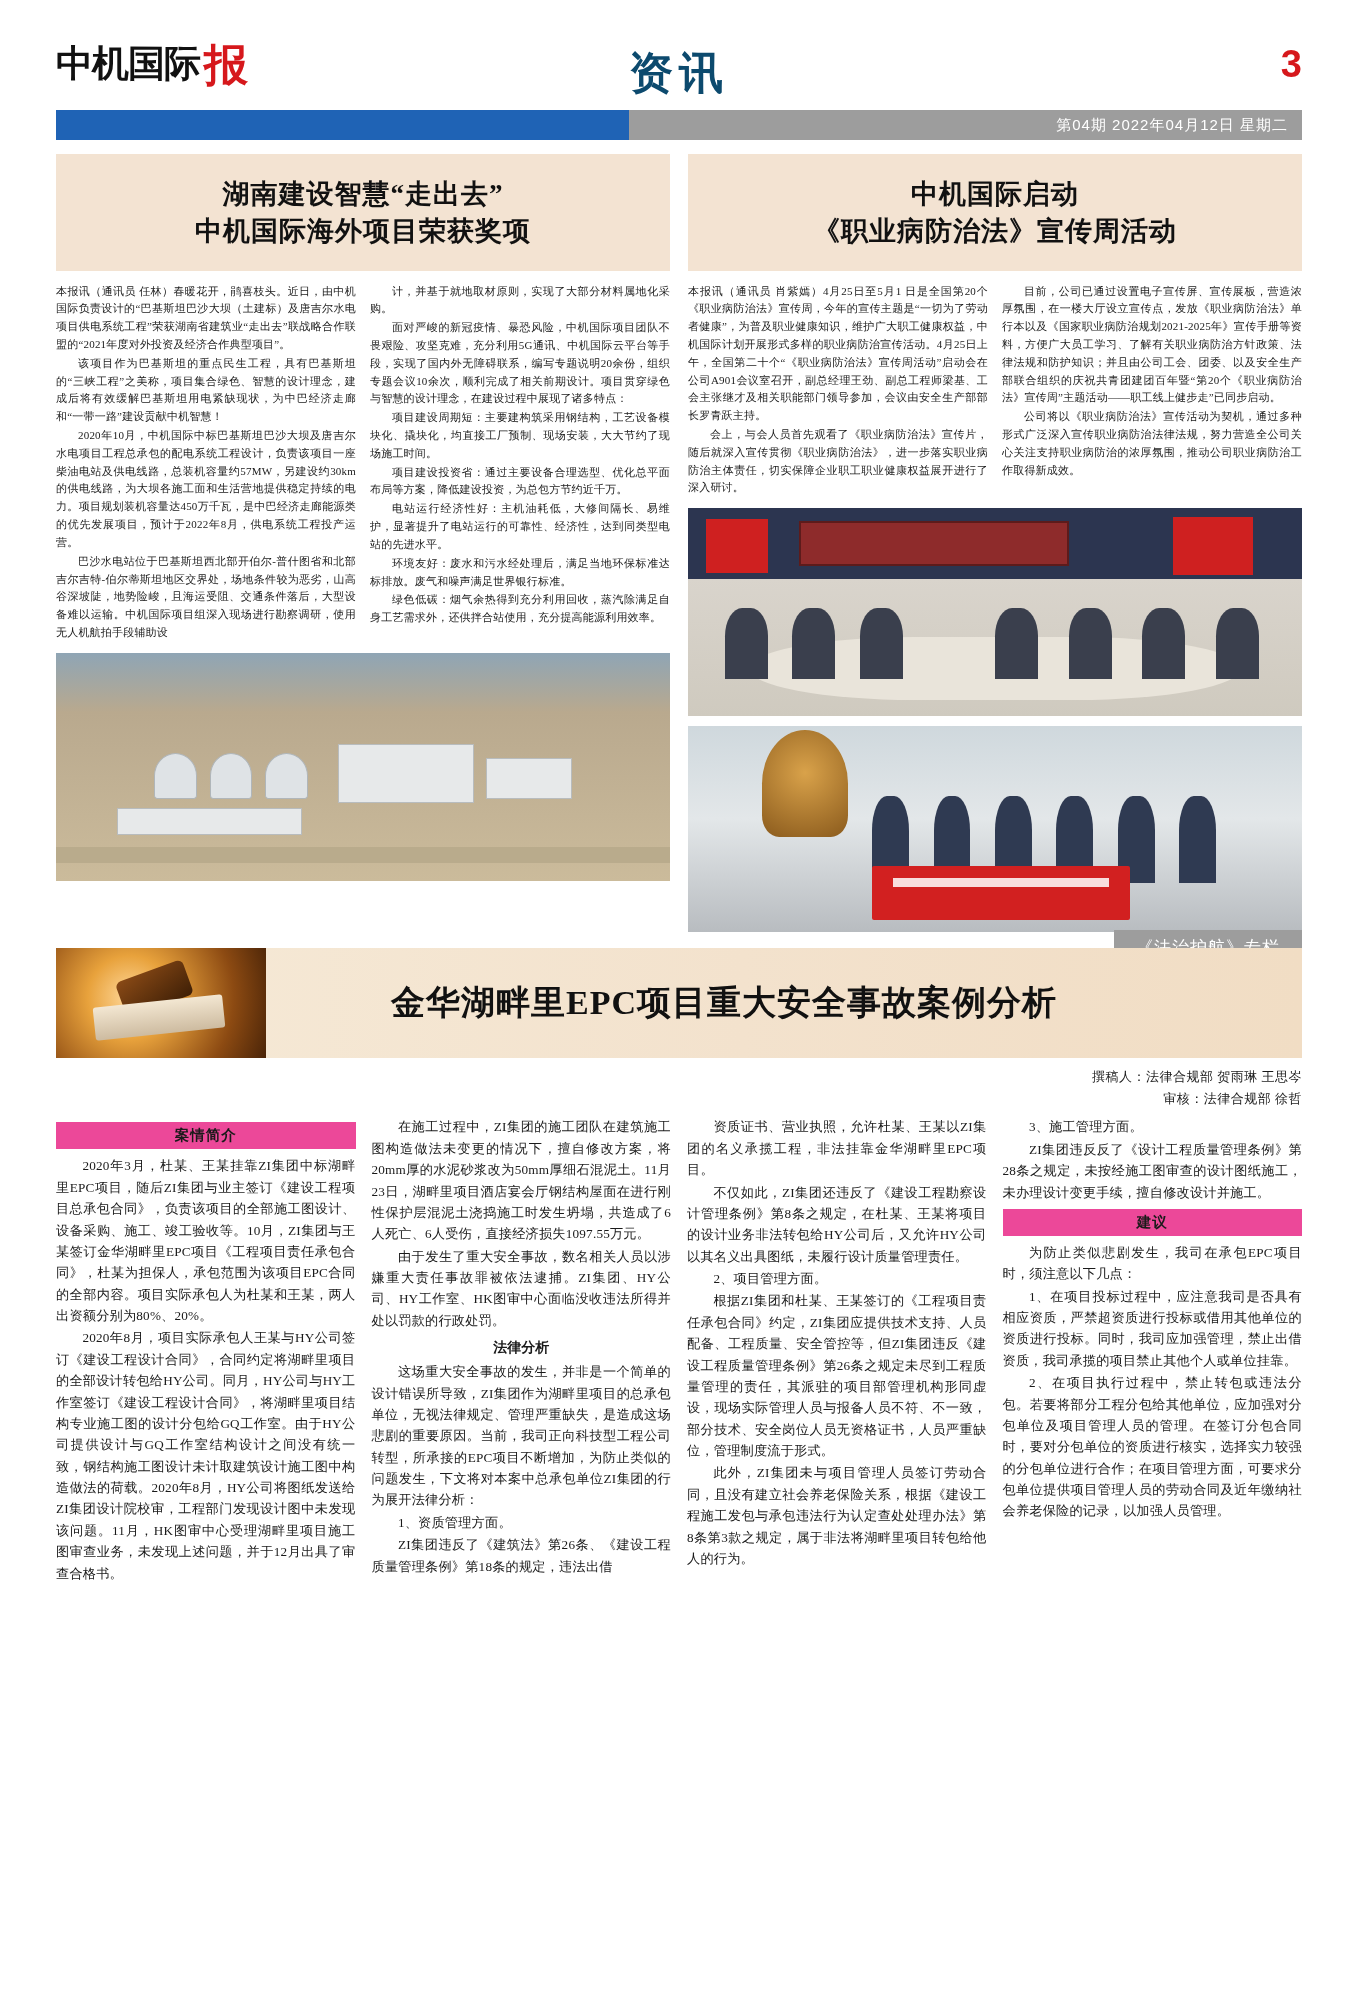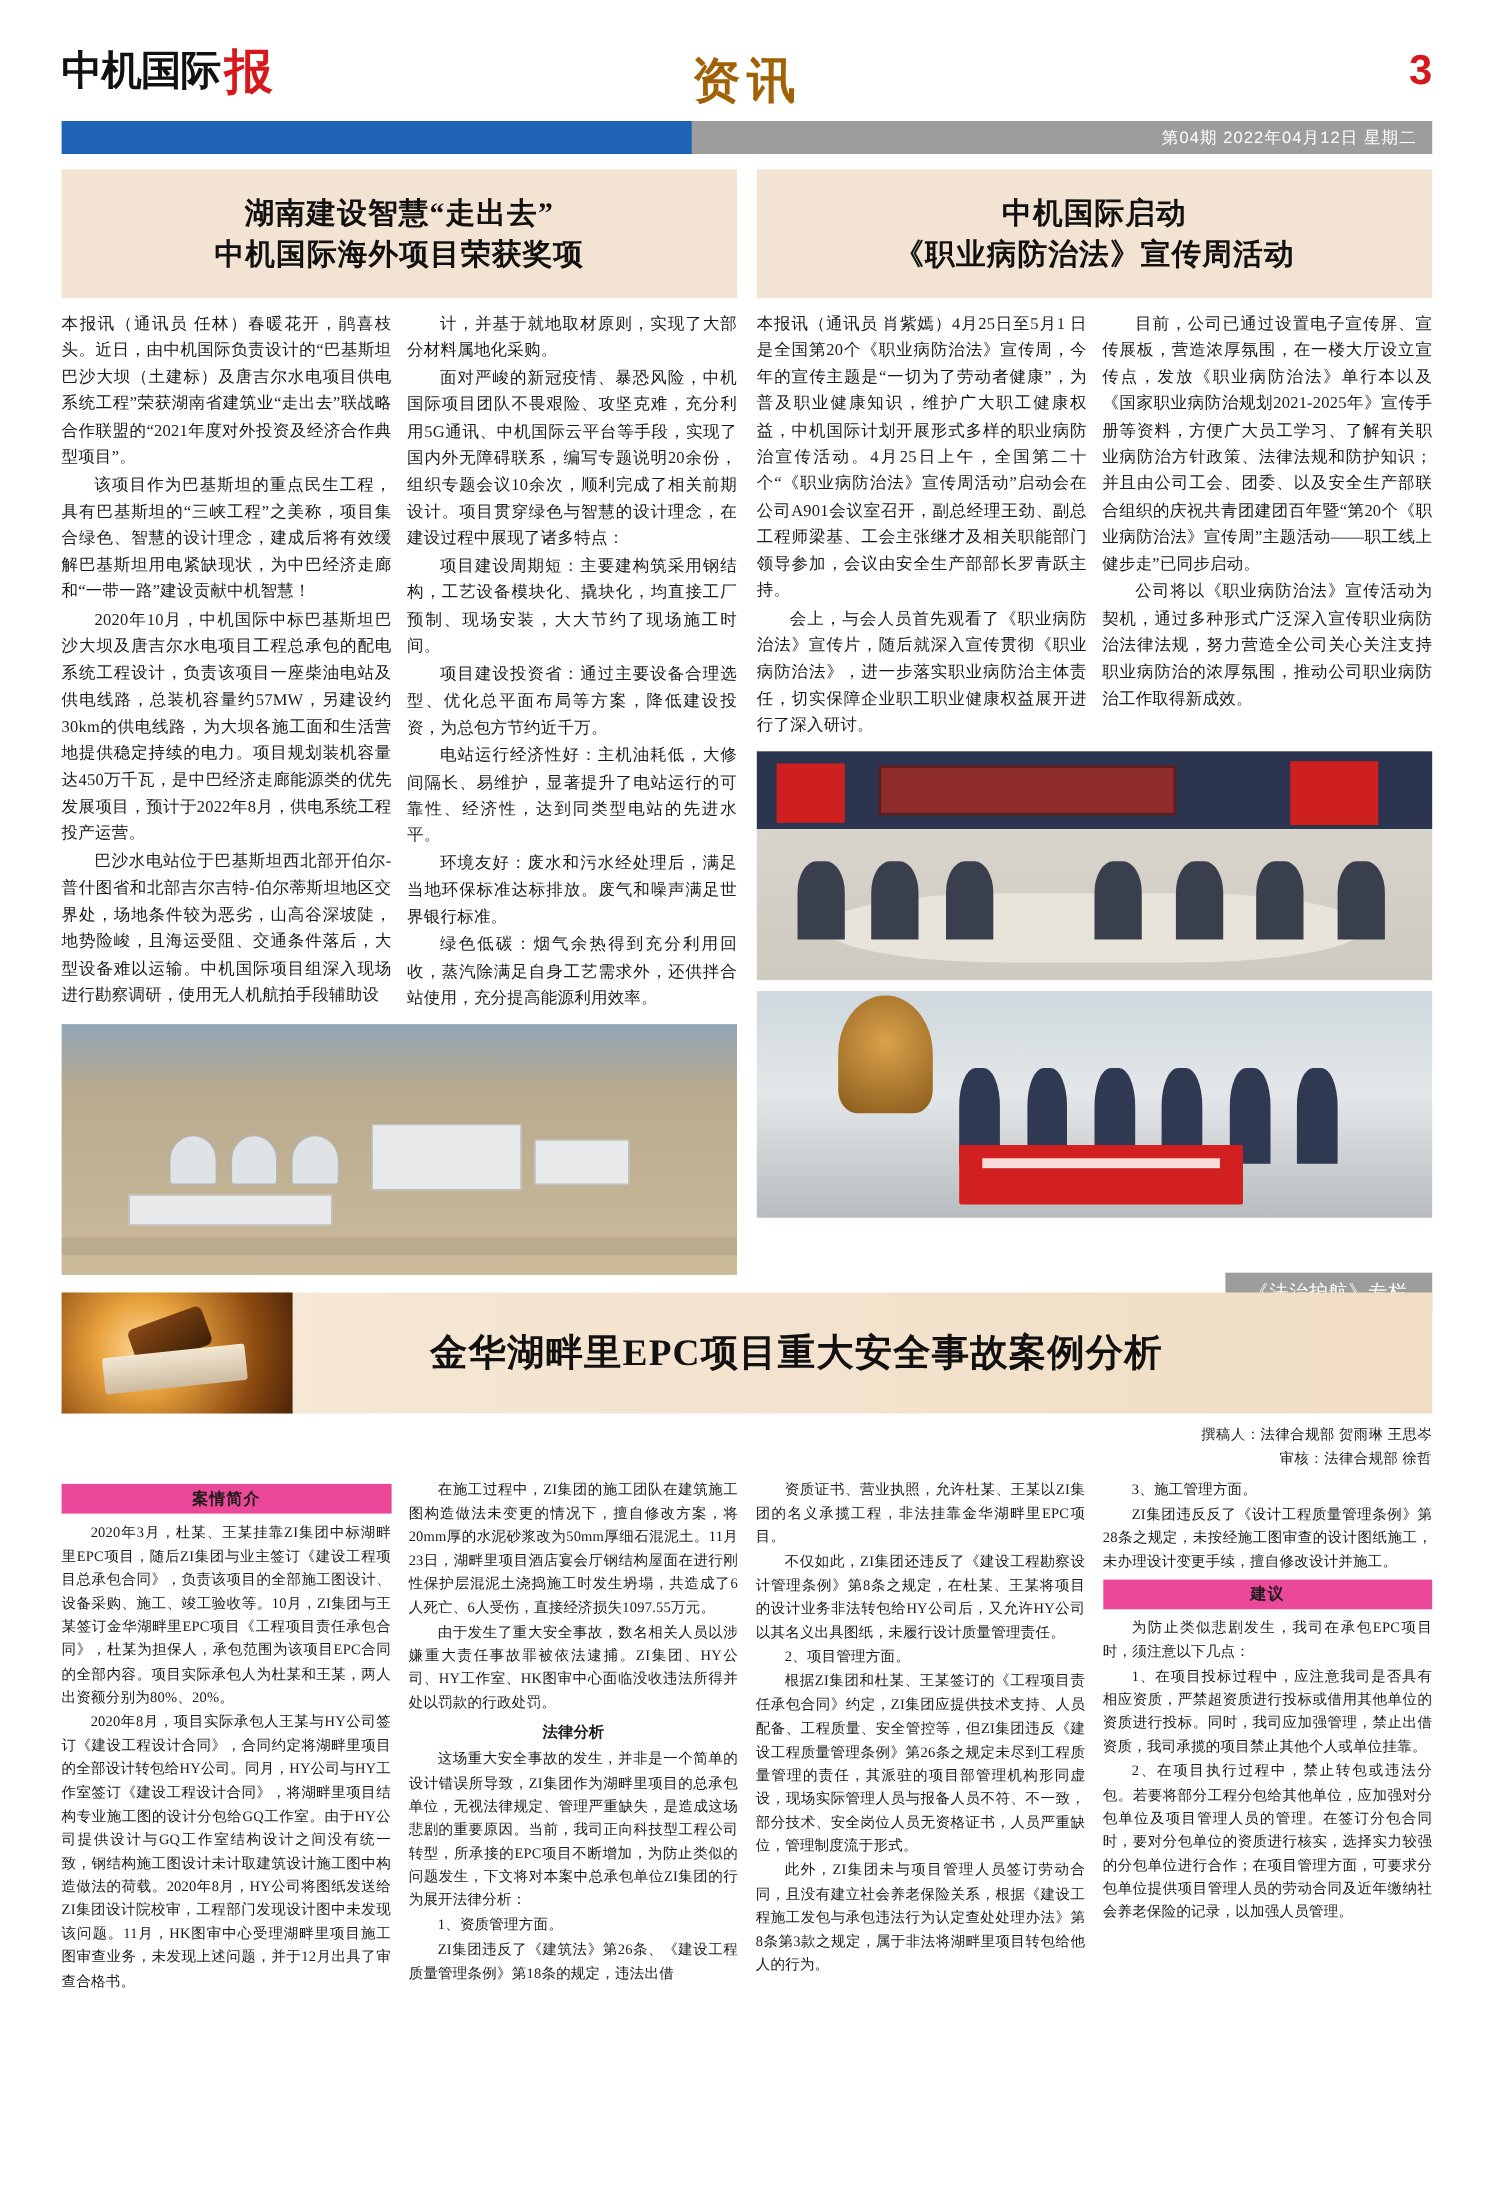--- a/index.html
+++ b/index.html
@@ -46,21 +46,21 @@
     font-size: 44px;
     color: #d6181c;
     line-height: 0.9;
     position: relative;
     top: 2px;
   }
   .section-title {
     font-size: 44px;
     font-weight: 700;
     letter-spacing: 6px;
-    color: #a16207;
+    color: #0c4a6e;
     position: absolute;
     left: 0; right: 0;
     text-align: center;
     top: 44px;
   }
   .page-num {
     font-size: 38px;
     font-weight: 700;
     color: #d6181c;
     font-family: "Liberation Sans", sans-serif;
@@ -105,21 +105,21 @@
   }
 
   .cols-3 {
     display: flex;
     gap: 14px;
     margin-top: 12px;
   }
   .col { flex: 1; }
   .col p {
     margin: 0 0 1px 0;
-    font-size: 15px;
+    font-size: 11px;
     line-height: 1.62;
     text-align: justify;
     text-indent: 2em;
     letter-spacing: 0.2px;
   }
   .col p.lead { text-indent: 0; }
   .photo-wrap { margin-top: 10px; }
 
   
   .feature {

